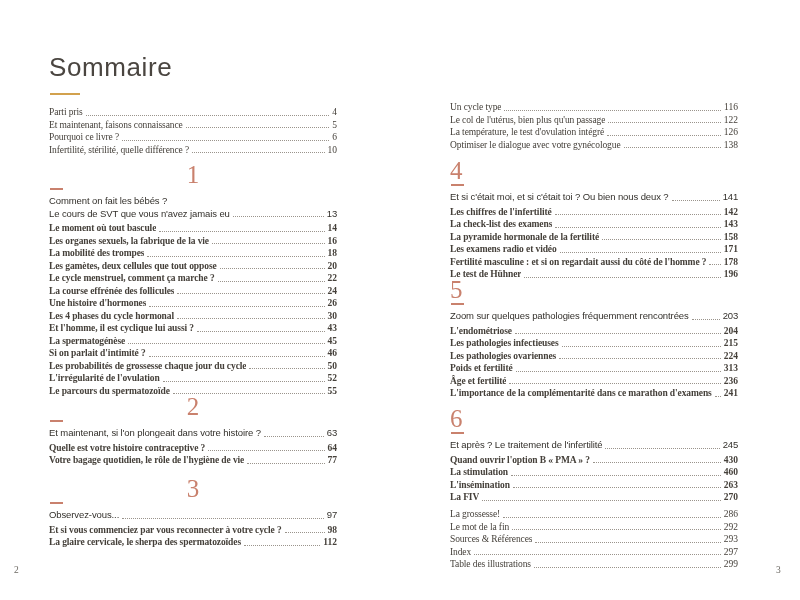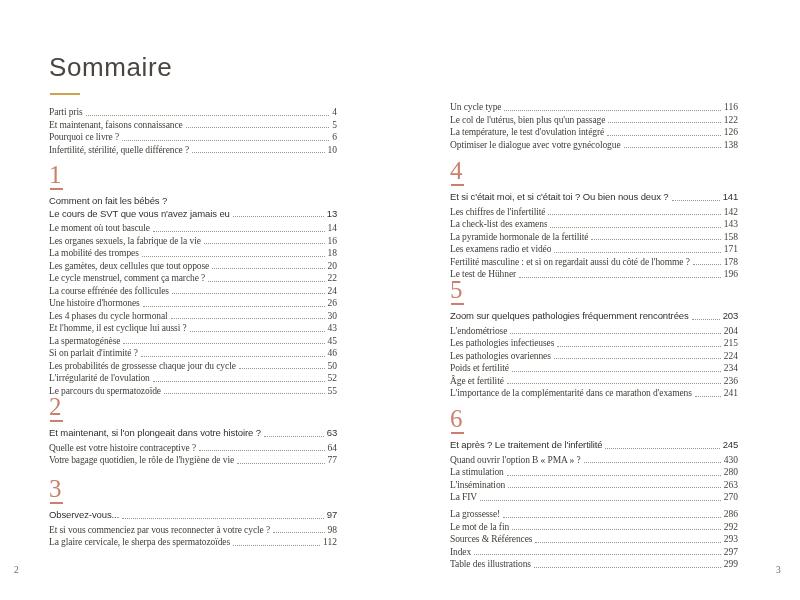--- a/index.html
+++ b/index.html
@@ -1,21 +1,21 @@
 <!DOCTYPE html>
 <html><head>
 <meta charset="utf-8">
 <style>
   html,body{margin:0;padding:0;}
   body{
     width:800px;height:600px;background:#ffffff;position:relative;overflow:hidden;
     font-family:"Liberation Serif", serif;
   }
   .col{position:absolute;top:0;height:600px;}
-  .col-left{left:49px;width:288px;}
+  .col-left{left:49px;width:288px;text-align:center;}
   .col-right{left:450px;width:288px;margin-top:12px;}
 
   .title{
     position:absolute;top:52px;left:0;margin:0;
     font-family:"Liberation Sans", sans-serif;font-weight:300;
     font-size:26px;color:#4a4540;letter-spacing:0.6px;
   }
   .gold-rule{position:absolute;top:93px;left:1px;width:30px;height:2px;background:#d2a14e;}
 
   .toc-list{position:absolute;left:0;width:100%;}
@@ -31,21 +31,21 @@
   .toc-row.bold{
     font-family:"Liberation Sans", sans-serif;font-weight:normal;
     font-size:9.5px;color:#33302b;letter-spacing:-0.2px;
   }
 
   .numeral{
     font-family:"Liberation Serif", serif;font-size:25px;line-height:24px;
     color:#c9816d;font-weight:400;
   }
   .num-rule{width:13px;height:2px;background:#c9816d;margin:1px 0 5px 1px;}
-  .entries{margin-top:2px;}
+  .entries{margin-top:2px;font-weight:bold;}
 
   .folio{position:absolute;font-size:9.5px;color:#6b6862;font-family:"Liberation Serif", serif;}
   .folio-left{left:14px;top:565px;}
   .folio-right{left:776px;top:565px;}
 </style>
 </head>
 <body>
 
 <div class="spread">
 
@@ -289,21 +289,21 @@
             <span class="pg">215</span>
           </div>
           <div class="toc-row">
             <span class="lbl">Les pathologies ovariennes</span>
             <span class="dots"></span>
             <span class="pg">224</span>
           </div>
           <div class="toc-row">
             <span class="lbl">Poids et fertilité</span>
             <span class="dots"></span>
-            <span class="pg">234</span>
+            <span class="pg">313</span>
           </div>
           <div class="toc-row">
             <span class="lbl">Âge et fertilité</span>
             <span class="dots"></span>
             <span class="pg">236</span>
           </div>
           <div class="toc-row">
             <span class="lbl">L'importance de la complémentarité dans ce marathon d'examens</span>
             <span class="dots"></span>
             <span class="pg">241</span>
@@ -320,21 +320,21 @@
         </div>
         <div class="entries">
           <div class="toc-row">
             <span class="lbl">Quand ouvrir l'option B « PMA » ?</span>
             <span class="dots"></span>
             <span class="pg">430</span>
           </div>
           <div class="toc-row">
             <span class="lbl">La stimulation</span>
             <span class="dots"></span>
-            <span class="pg">280</span>
+            <span class="pg">460</span>
           </div>
           <div class="toc-row">
             <span class="lbl">L'insémination</span>
             <span class="dots"></span>
             <span class="pg">263</span>
           </div>
           <div class="toc-row">
             <span class="lbl">La FIV</span>
             <span class="dots"></span>
             <span class="pg">270</span>

